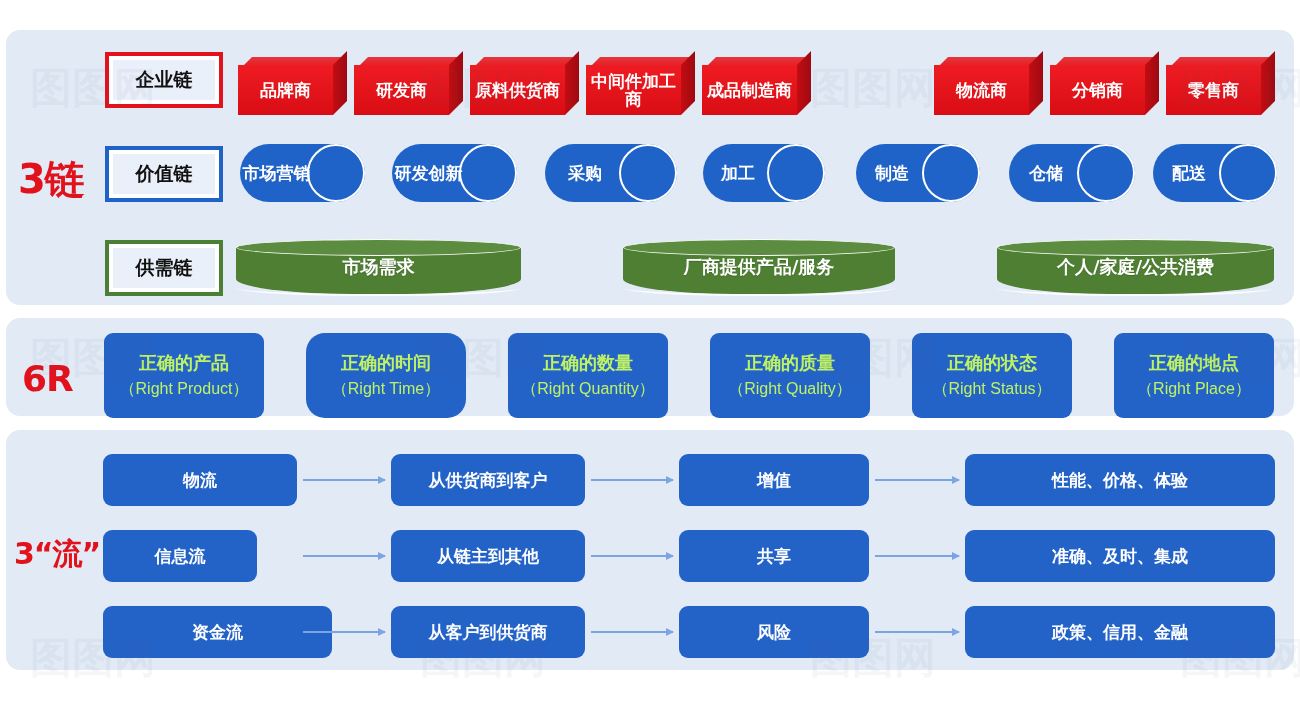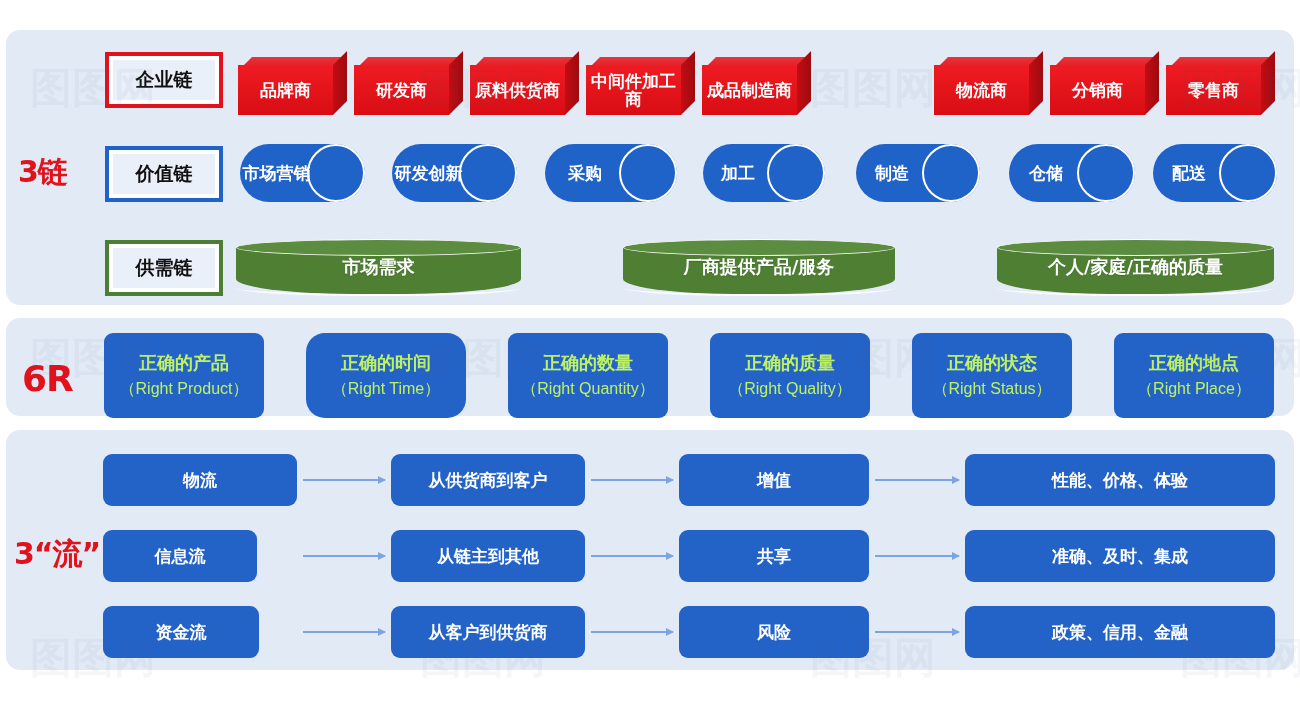--- a/index.html
+++ b/index.html
@@ -20,21 +20,21 @@
   
   .panel{position:absolute;left:6px;width:1288px;background:#e2eaf6;border-radius:14px;}
   #panel-chains{top:30px;height:275px;}
   #panel-6r{top:318px;height:98px;}
   #panel-flows{top:430px;height:240px;}
 
   
   .sec-label{position:absolute;color:#e1121b;font-weight:700;
              font-family:"DejaVu Sans","Liberation Sans",sans-serif;
              letter-spacing:-1px;}
-  #label-3chain{left:18px;top:152px;font-size:30px;}
+  #label-3chain{left:18px;top:152px;font-size:40px;}
   #label-6r{left:22px;top:358px;font-size:36px;}
   #label-3flow{left:14px;top:534px;font-size:30px;}
 
   
   .chainbox{
     position:absolute;left:105px;width:118px;height:56px;
     background:#ffffff;
     display:flex;align-items:center;justify-content:center;
     box-sizing:border-box;
   }
@@ -243,21 +243,21 @@
   <div class="cyl-v" style="left:623px;width:272px;">
     <div class="body"></div>
     <div class="base"></div>
     <div class="lid"></div>
     <div class="txt">厂商提供产品/服务</div>
   </div>
   <div class="cyl-v" style="left:997px;width:277px;">
     <div class="body"></div>
     <div class="base"></div>
     <div class="lid"></div>
-    <div class="txt">个人/家庭/正确的质量</div>
+    <div class="txt">个人/家庭/公共消费</div>
   </div>
 
   <div class="panel" id="panel-6r"></div>
   <div class="sec-label" id="label-6r">6R</div>
 
   <div class="r-card" style="left:104px;">
     <div class="cn">正确的产品</div>
     <div class="en">（Right Product）</div>
   </div>
   <div class="r-card" style="left:306px;border-radius:19px;">
@@ -293,21 +293,21 @@
   <div class="f-cell" style="left:965px;top:454px;width:310px;">性能、价格、体验</div>
 
   <div class="f-cell" style="left:103px;top:530px;width:154px;">信息流</div>
   <div class="f-arrow" style="left:303px;top:555px;width:82px;"></div>
   <div class="f-cell" style="left:391px;top:530px;width:194px;text-align:center;">从链主到其他</div>
   <div class="f-arrow" style="left:591px;top:555px;width:82px;"></div>
   <div class="f-cell" style="left:679px;top:530px;width:190px;">共享</div>
   <div class="f-arrow" style="left:875px;top:555px;width:84px;"></div>
   <div class="f-cell" style="left:965px;top:530px;width:310px;">准确、及时、集成</div>
 
-  <div class="f-cell" style="left:103px;top:606px;width:156px;">资金流</div>
+  <div class="f-cell" style="left:103px;top:606px;width:229px;">资金流</div>
   <div class="f-arrow" style="left:303px;top:631px;width:82px;"></div>
   <div class="f-cell" style="left:391px;top:606px;width:194px;">从客户到供货商</div>
   <div class="f-arrow" style="left:591px;top:631px;width:82px;"></div>
   <div class="f-cell" style="left:679px;top:606px;width:190px;">风险</div>
   <div class="f-arrow" style="left:875px;top:631px;width:84px;"></div>
   <div class="f-cell" style="left:965px;top:606px;width:310px;">政策、信用、金融</div>
 
   <div class="wm">
     <span style="left:30px;top:60px;">图图网</span>
     <span style="left:420px;top:60px;">图图网</span>

